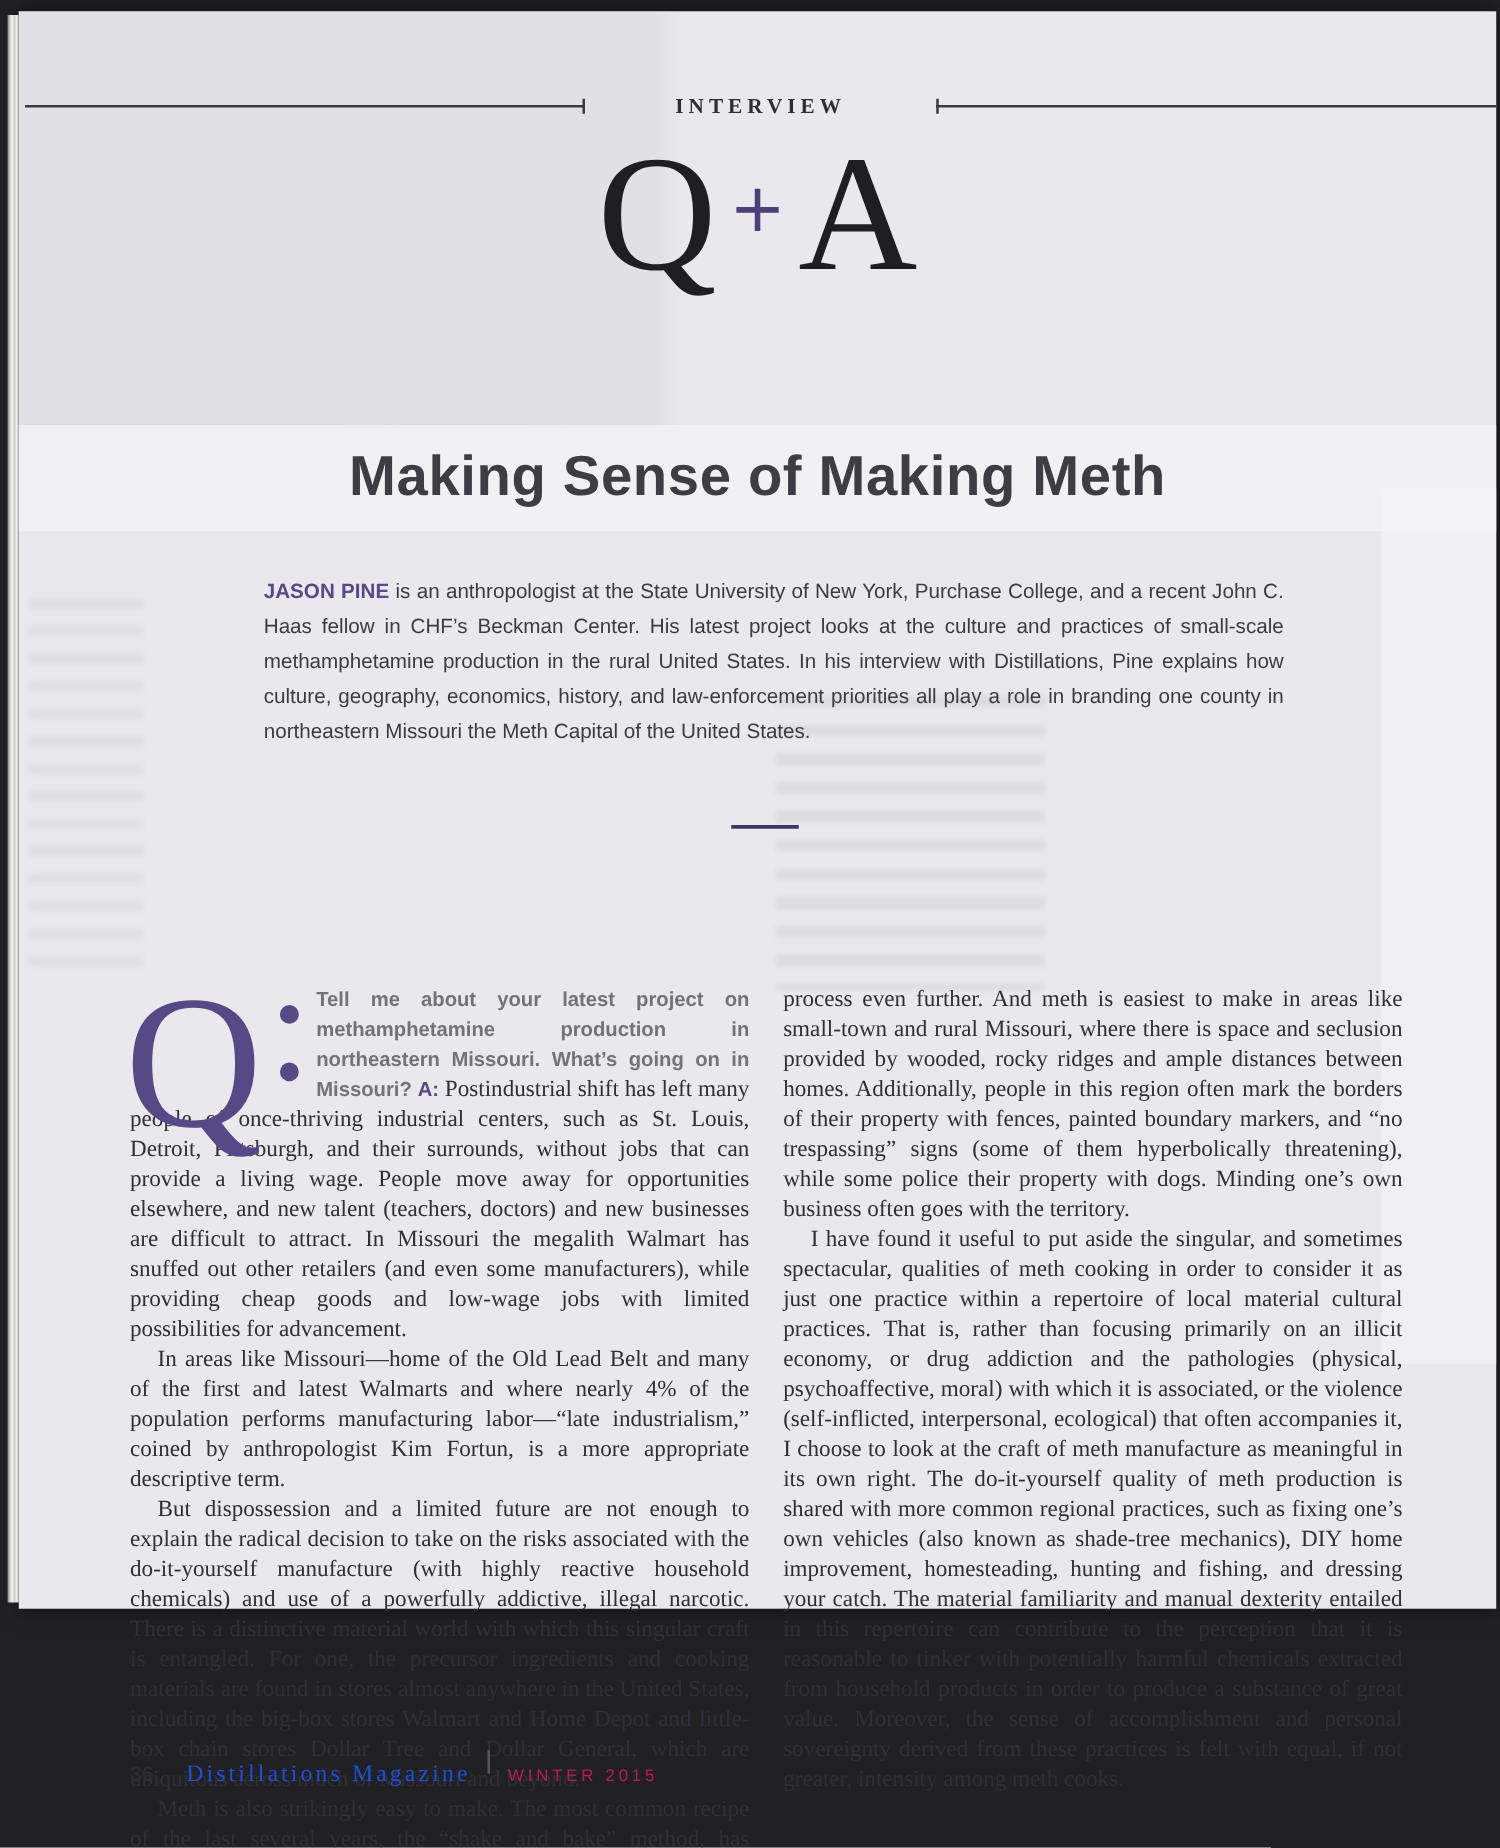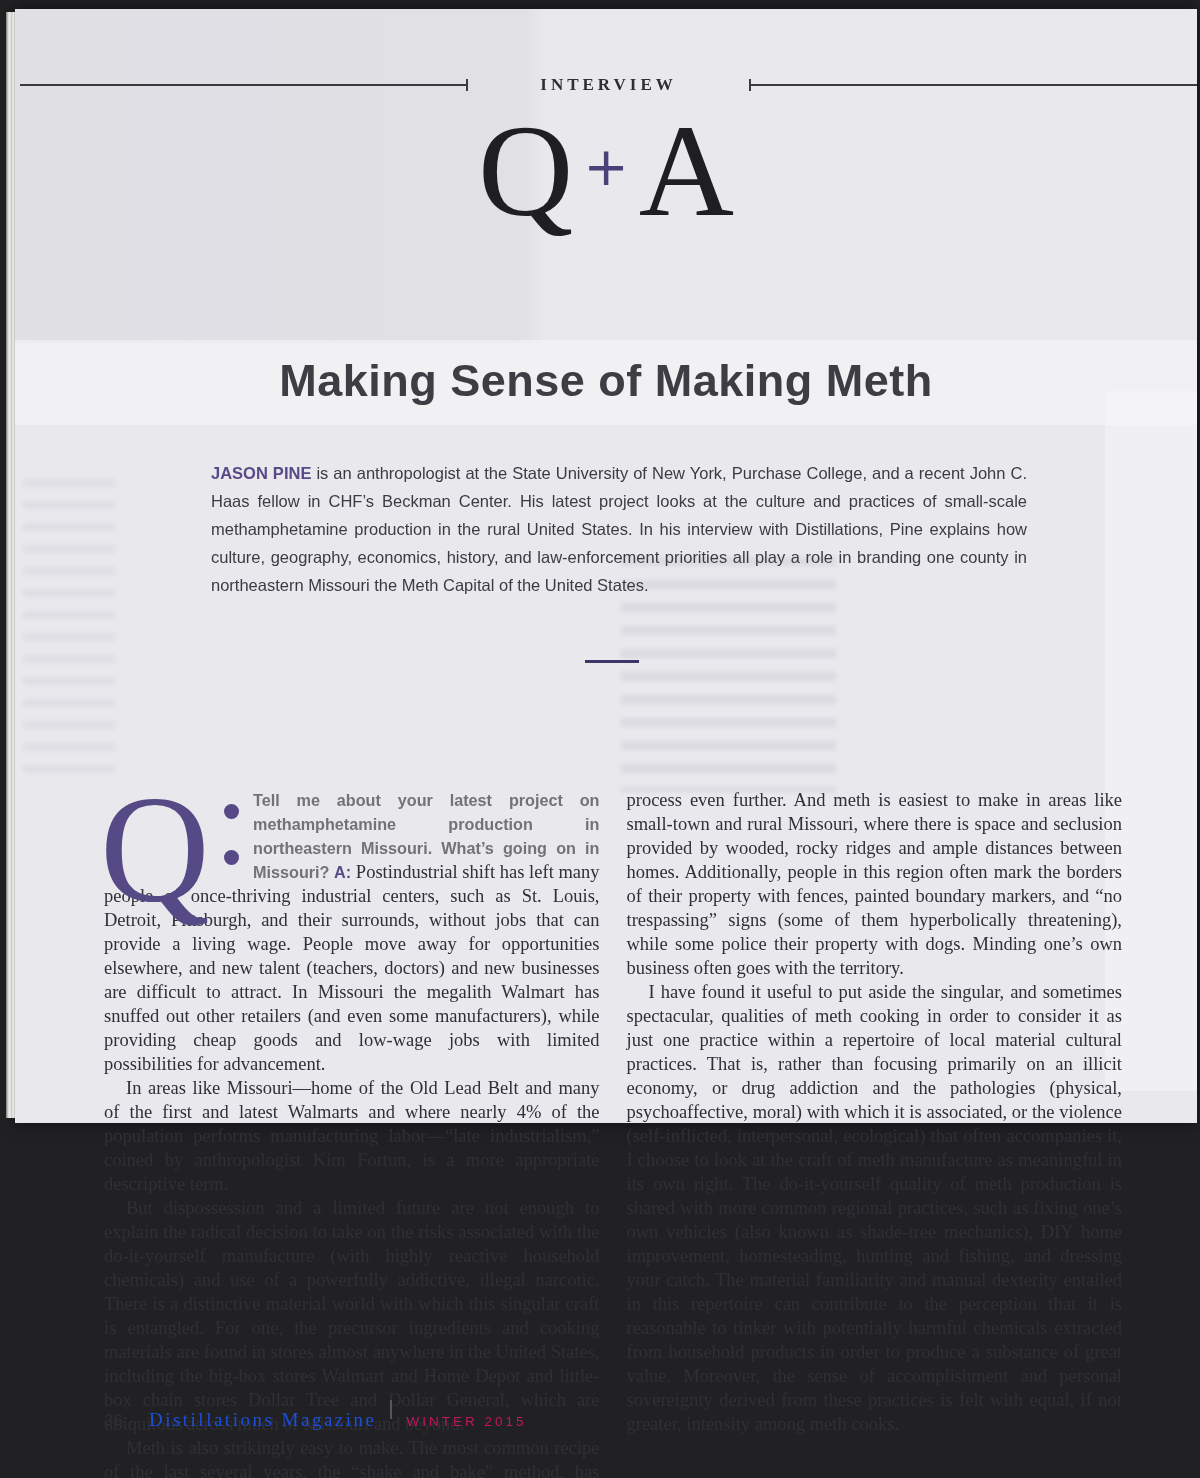--- a/index.html
+++ b/index.html
@@ -4,21 +4,21 @@
 <style>
   html,body{margin:0;padding:0;}
   body{
     width:1200px;height:1478px;
     background:#212124;
     position:relative;
     overflow:hidden;
     font-family:"Liberation Sans",sans-serif;
   }
   .page{
-    position:absolute;left:15px;top:9px;width:1182px;height:1114px;
+    position:absolute;left:15px;top:9px;width:1182px;height:1278px;
     background-color:#e9e8ec;
     box-shadow:0 0 16px rgba(0,0,0,0.55);
   }
   
   .page-edge{
     position:absolute;left:-9px;top:3px;bottom:5px;width:9px;
     background:linear-gradient(90deg,#7c7c7e 0%,#d9d9d7 25%,#f0f0ee 45%,#c9c9c7 60%,#eeeeec 80%,#bdbdbb 100%);
   }
   
   .shade-topleft{

